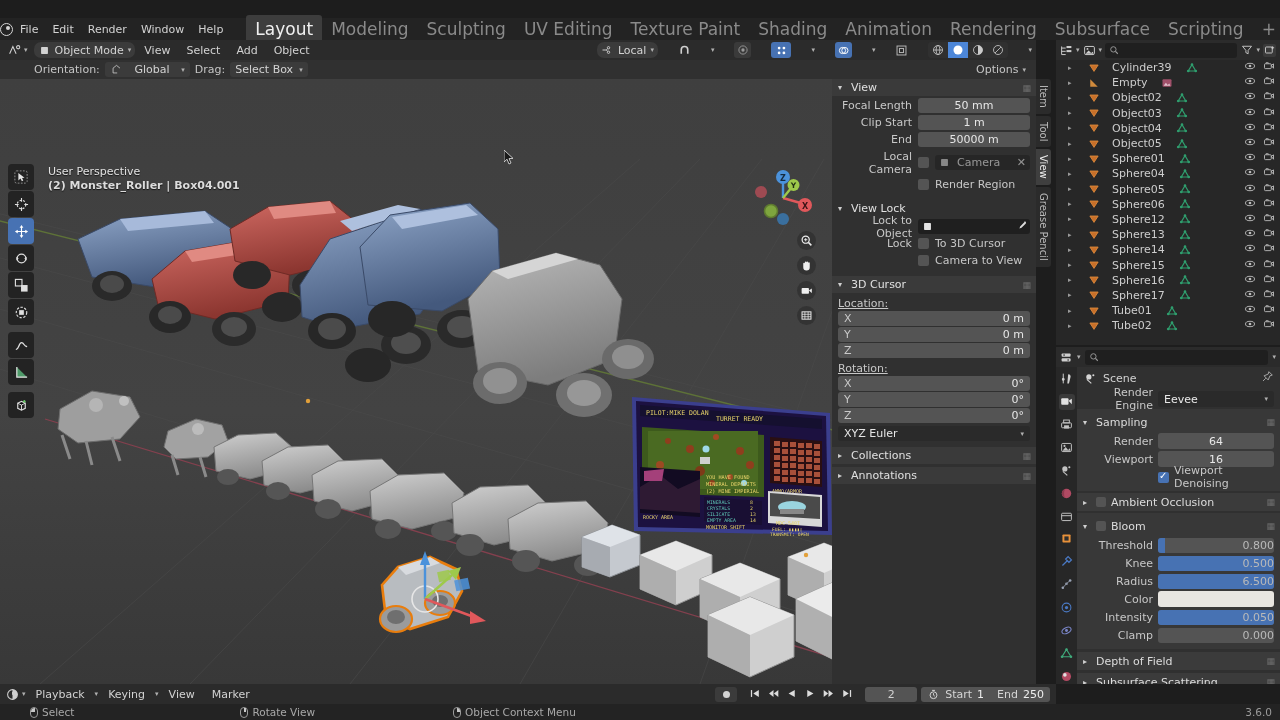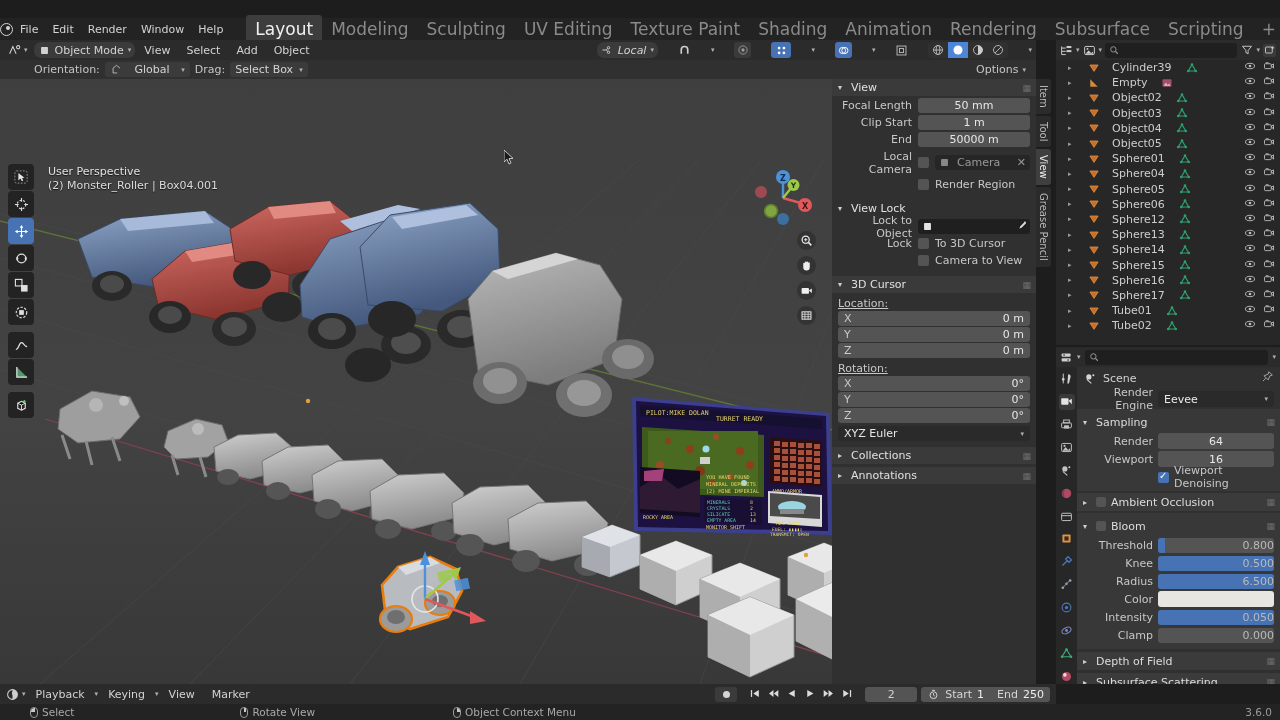--- a/index.html
+++ b/index.html
@@ -78,21 +78,21 @@
   .viewport {
     position:absolute; left:0; top:79px; width:1036px; height:605px;
     background: linear-gradient(180deg,#3d3d3d 0%, #414141 40%, #3a3a3a 100%);
     overflow:hidden;
   }
 
   .vp-overlay-text {
     position:absolute; left:48px; top:86px; font-size:11px; color:#e2e2e2;
     line-height:14px; text-shadow:0 1px 1px rgba(0,0,0,.7); pointer-events:none;
   }
-  .vp-overlay-text .l2 { color:#dcdcdc; }
+  .vp-overlay-text .l2 { color:#dcdcdc;font-weight:bold; }
 
   .toolbar-col {
     position:absolute; left:8px; top:85px; width:26px;
     display:flex; flex-direction:column; gap:1px;
   }
   .tool-btn {
     width:26px; height:26px; background:#232323; border-radius:4px;
     display:flex; align-items:center; justify-content:center; color:#d6d6d6;
   }
   .tool-btn.sel { background:#4772b3; }
@@ -303,21 +303,21 @@
           </svg>
       </span>
       <span>Object Mode</span>
       <span class="chev">▾</span>
     </div>
     <div class="menuitem">View</div>
     <div class="menuitem">Select</div>
     <div class="menuitem">Add</div>
     <div class="menuitem">Object</div>
 
-    <div style="margin-left:auto; display:flex; align-items:center; gap:20px;font-style:italic;">
+    <div style="margin-left:auto; display:flex; align-items:center; gap:20px;">
       <div class="hdr-drop">
         <span class="icon-sq">
           <svg width="12" height="12" viewBox="0 0 16 16">
               <path d="M2 8 L7 8" stroke="#d0d0d0" stroke-width="1.3"></path>
               <circle cx="10" cy="5" r="1.6" fill="none" stroke="#d0d0d0" stroke-width="1.2"></circle>
               <circle cx="10" cy="11" r="1.6" fill="none" stroke="#d0d0d0" stroke-width="1.2"></circle>
               <path d="M7 8 L9 6 M7 8 L9 10" stroke="#d0d0d0" stroke-width="1.2"></path>
             </svg>
         </span>
         <span>Local</span>

